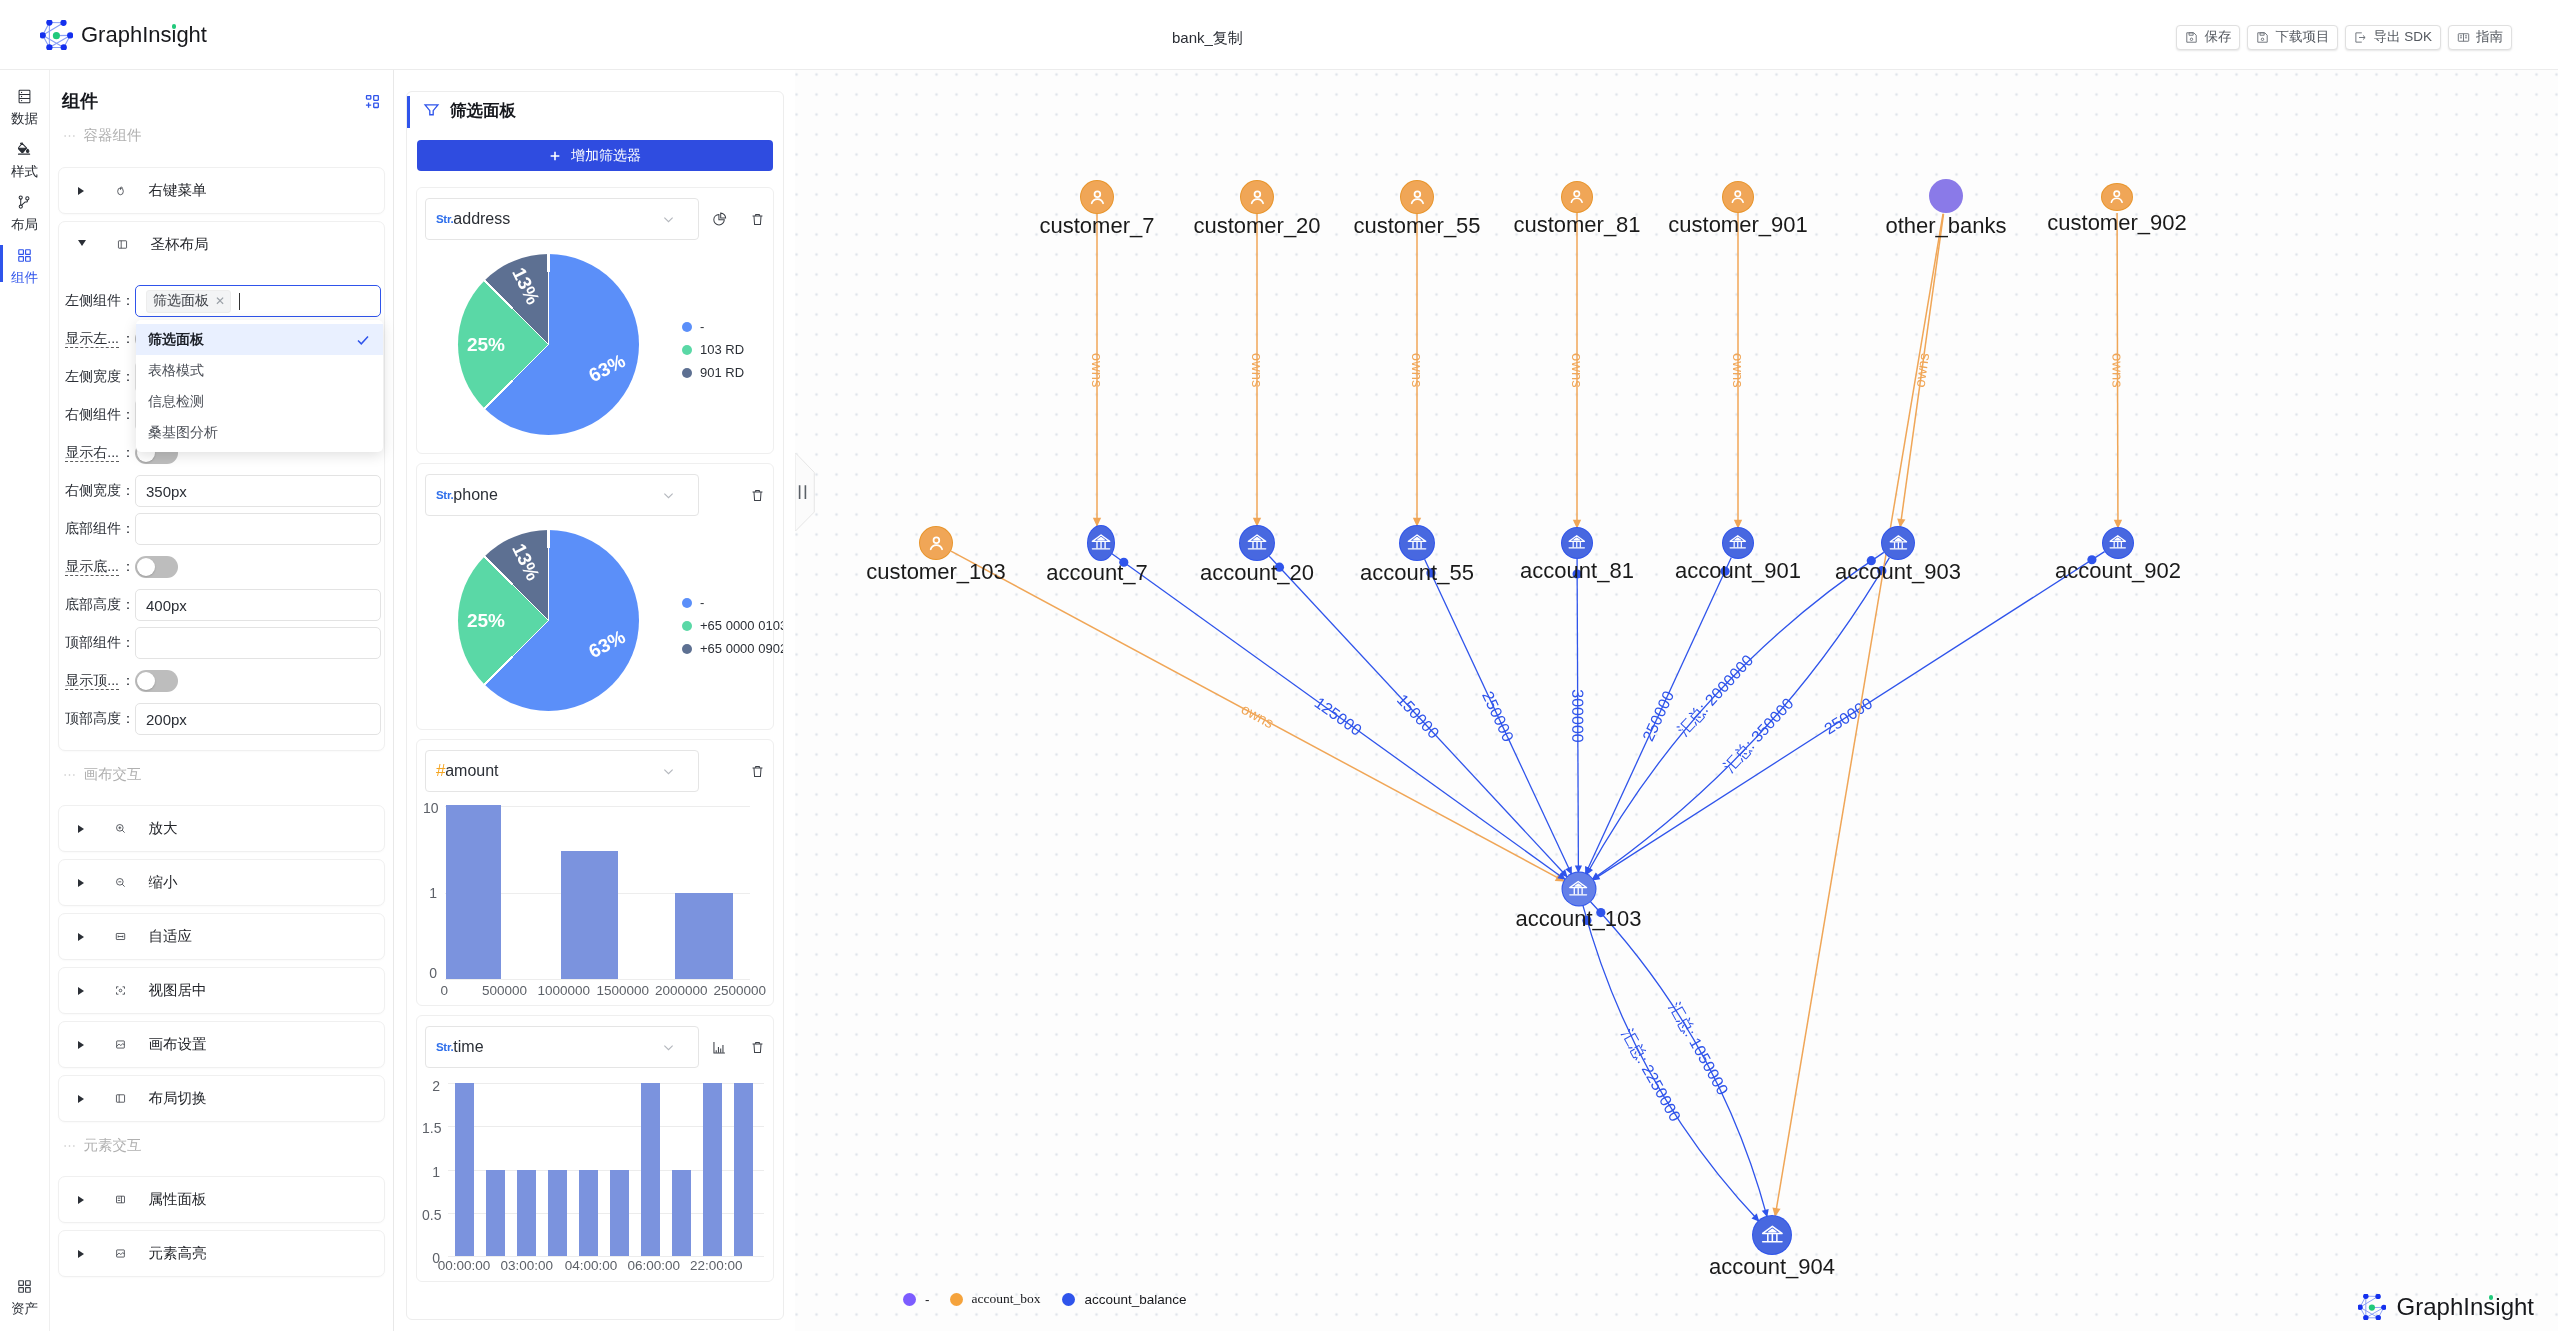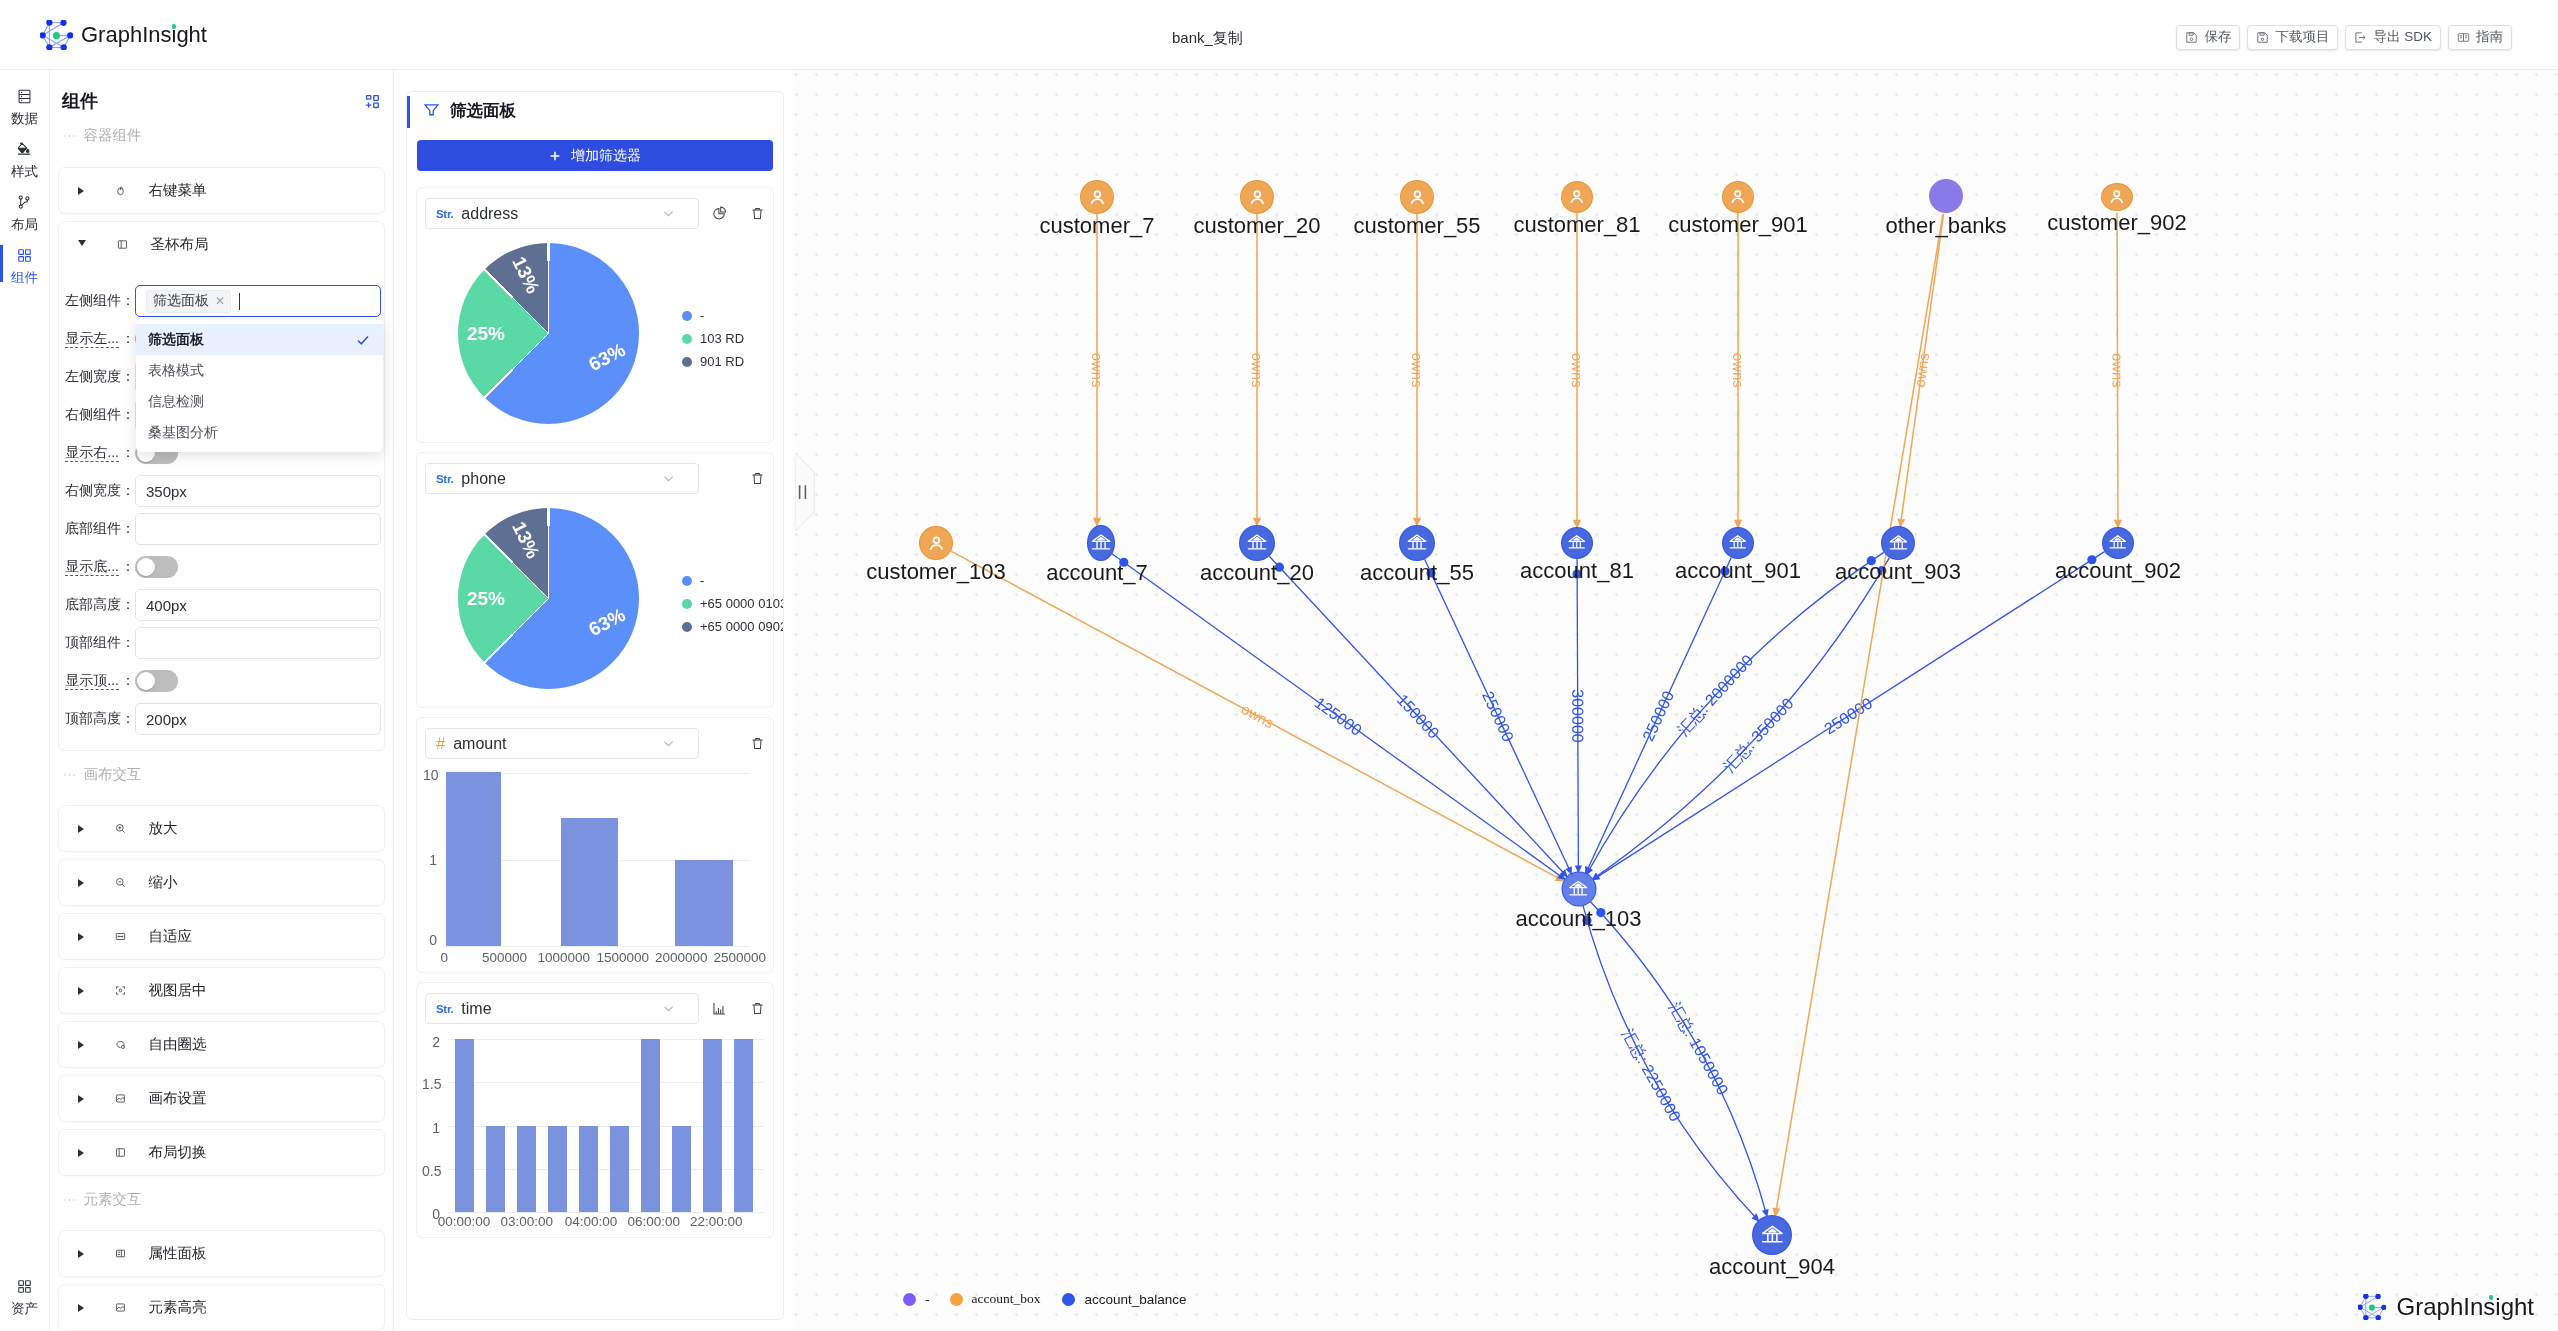--- a/index.html
+++ b/index.html
@@ -120,22 +120,22 @@
   .fp-head::before { content:""; position:absolute; left:0px; top:4px; width:2.6px; height:32px; background:#2f54eb; }
   .fp-title { font-size:16.5px; font-weight:700; color:#16181d; margin-left:10px; }
   .addbtn {
     margin:11px 10px 0 10px; height:31px; background:#2f4ce0; border-radius:4px; color:#fff;
     display:flex; align-items:center; justify-content:center; gap:10px; font-size:14px; cursor:pointer;
   }
   .fcard { margin:9px 9px 0 9px; border:1px solid #efefef; border-radius:6px; padding:10px 5px 3px 8px; }
   .fcard.first { margin-top:16px; }
   .fc-head { display:flex; align-items:center; }
   .select {
-    width:274px; height:31px; border:1px solid #e5e5e5; border-radius:4px; display:flex; align-items:center;
-    padding:0 22px 0 10px; gap:8px; font-size:16px; color:#2b2f36; background:#fff; cursor:pointer;
+    width:274px; height:42px; border:1px solid #e5e5e5; border-radius:4px; display:flex; align-items:center;
+    padding:0 22px 0 10px; font-size:16px; color:#2b2f36; background:#fff; cursor:pointer;
   }
   .select .tt { font-size:11.5px; font-weight:700; color:#2f6feb; letter-spacing:-0.3px; }
   .select .tt.num { color:#f5a623; font-size:17px; font-weight:400; }
   .select .nm { flex:1; }
   .iconbtn { cursor:pointer; color:#3d4148; display:flex; }
   .fc-tools { margin-left:auto; display:flex; align-items:center; gap:23px; margin-right:3px; }
   .pie-wrap { position:relative; height:204px; margin-top:6px; }
   .pie-legend { position:absolute; left:257px; top:75px; display:flex; flex-direction:column; gap:12px; font-size:13px; color:#2b2f36; }
   .pie-legend .row { display:flex; align-items:center; gap:8px; white-space:nowrap; height:11px; }
   .pie-legend .d { width:10px; height:10px; border-radius:50%; flex:none; }
@@ -513,30 +513,20 @@
       </div>
     </div>
     <div class="card">
       <div class="card-head">
         <span class="tri"></span>
         <svg width="15" height="15" viewBox="0 0 16 16" fill="none" stroke="#2b2f36" stroke-width="1.1">
           <path d="M2.2 5.4V2.6h2.8M11 2.6h2.8v2.8M13.8 10.6v2.8H11M5 13.4H2.2v-2.8"></path>
           <circle cx="8" cy="8" r="1.9"></circle>
         </svg>
         <span class="card-title">视图居中</span>
-      </div>
-    </div>
-    <div class="card">
-      <div class="card-head">
-        <span class="tri"></span>
-        <svg width="15" height="15" viewBox="0 0 16 16" fill="none" stroke="#2b2f36" stroke-width="1.1">
-          <path d="M12.4 10.4A5.2 4.4 0 1 0 8 12.4"></path>
-          <circle cx="11.6" cy="11.6" r="2.2"></circle>
-        </svg>
-        <span class="card-title">自由圈选</span>
       </div>
     </div>
     <div class="card">
       <div class="card-head">
         <span class="tri"></span>
         <svg width="15" height="15" viewBox="0 0 16 16" fill="none" stroke="#2b2f36" stroke-width="1.1">
           <rect x="2.4" y="2.8" width="11.2" height="10.4" rx="0.7"></rect>
           <path d="M2.4 10.8 6 7.2l2.4 2.4 3-3 2.2 2.2"></path>
         </svg>
         <span class="card-title">画布设置</span>

